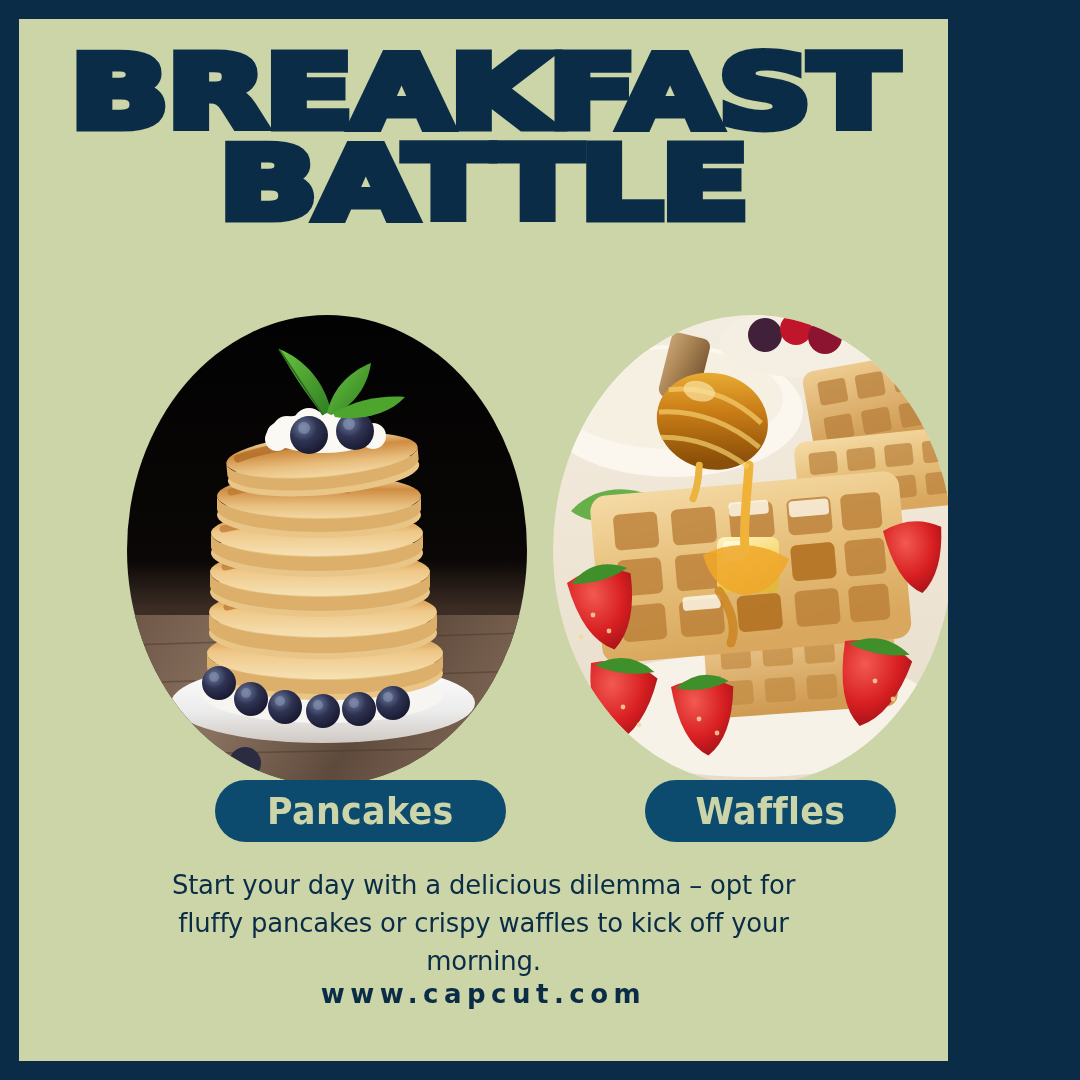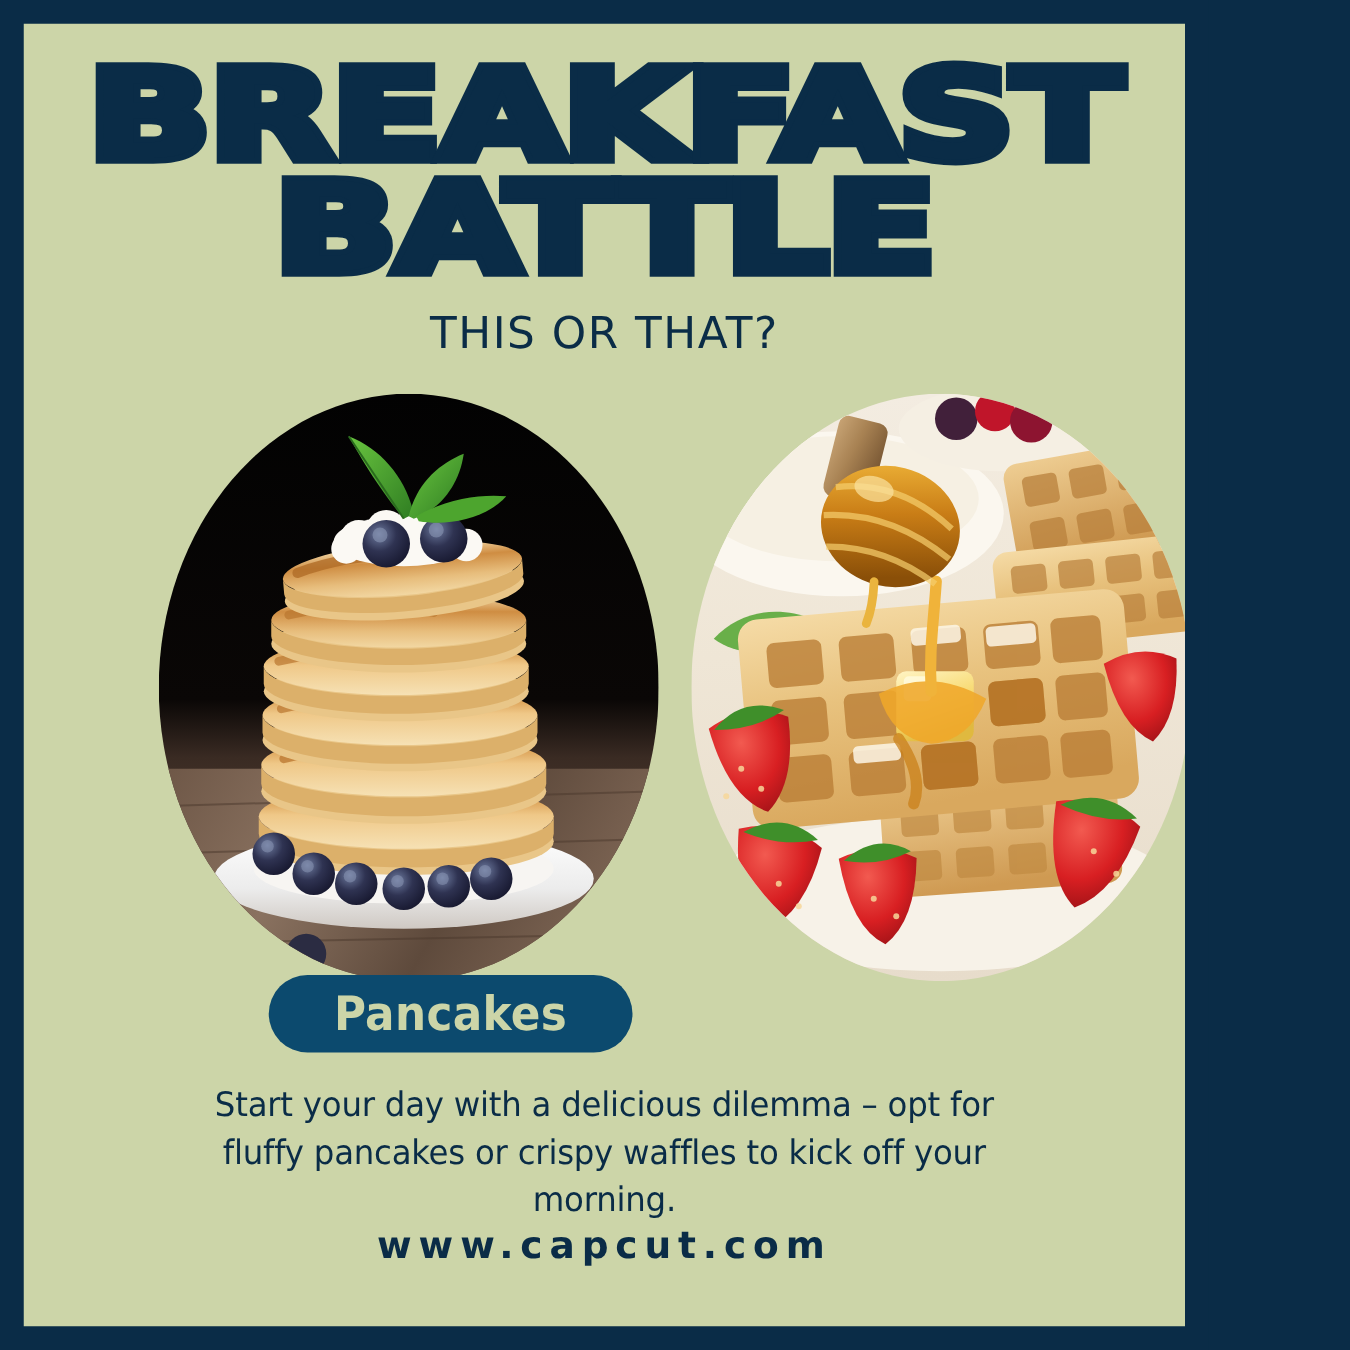--- a/index.html
+++ b/index.html
@@ -112,36 +112,35 @@
     transform: scaleX(0.96);
   }
 
   .website {
     position: absolute;
     top: 960px; left: 0; right: 0;
     text-align: center;
     color: #0A2C47;
     font-family: "DejaVu Sans", sans-serif;
     font-weight: 700;
-    font-size: 30px;
+    font-size: 26px;
     letter-spacing: 5.5px;
   }
 </style>
 </head>
 <body>
 
 <div id="poster">
   <div id="canvas">
 
     <div class="title-block">
       <span class="title-line l1">BREAKFAST</span>
       <span class="title-line l2">BATTLE</span>
     </div>
 
-    <div class="subtitle">THIS OR THAT?</div>
 
     <div class="compare-row">
 
       <div class="side left">
         <div class="photo-oval">
           <svg viewBox="0 0 400 470" preserveAspectRatio="xMidYMid slice">
             <defs>
               <linearGradient id="pBg" x1="0" y1="0" x2="0" y2="1">
                 <stop offset="0%" stop-color="#020202"></stop>
                 <stop offset="52%" stop-color="#0a0706"></stop>
@@ -456,20 +455,23 @@
                 <circle cx="86" cy="410" r="2.4"></circle>
                   <circle cx="54" cy="408" r="2.4"></circle>
                 <circle cx="146" cy="404" r="2.4"></circle>
                   <circle cx="164" cy="418" r="2.4"></circle>
                 <circle cx="322" cy="366" r="2.4"></circle>
                   <circle cx="340" cy="384" r="2.4"></circle>
               </g>
             </g>
           </svg>
         </div>
+        <div class="pill right" style="position:absolute; left:92px; top:465px;">
+          <span class="pill-label">Waffles</span>
+        </div>
       </div>
     </div>
 
     <div class="body-copy">Start your day with a delicious dilemma – opt for fluffy pancakes or crispy waffles to kick off your morning.</div>
 
     <div class="website">www.capcut.com</div>
 
   </div>
 </div>
 

